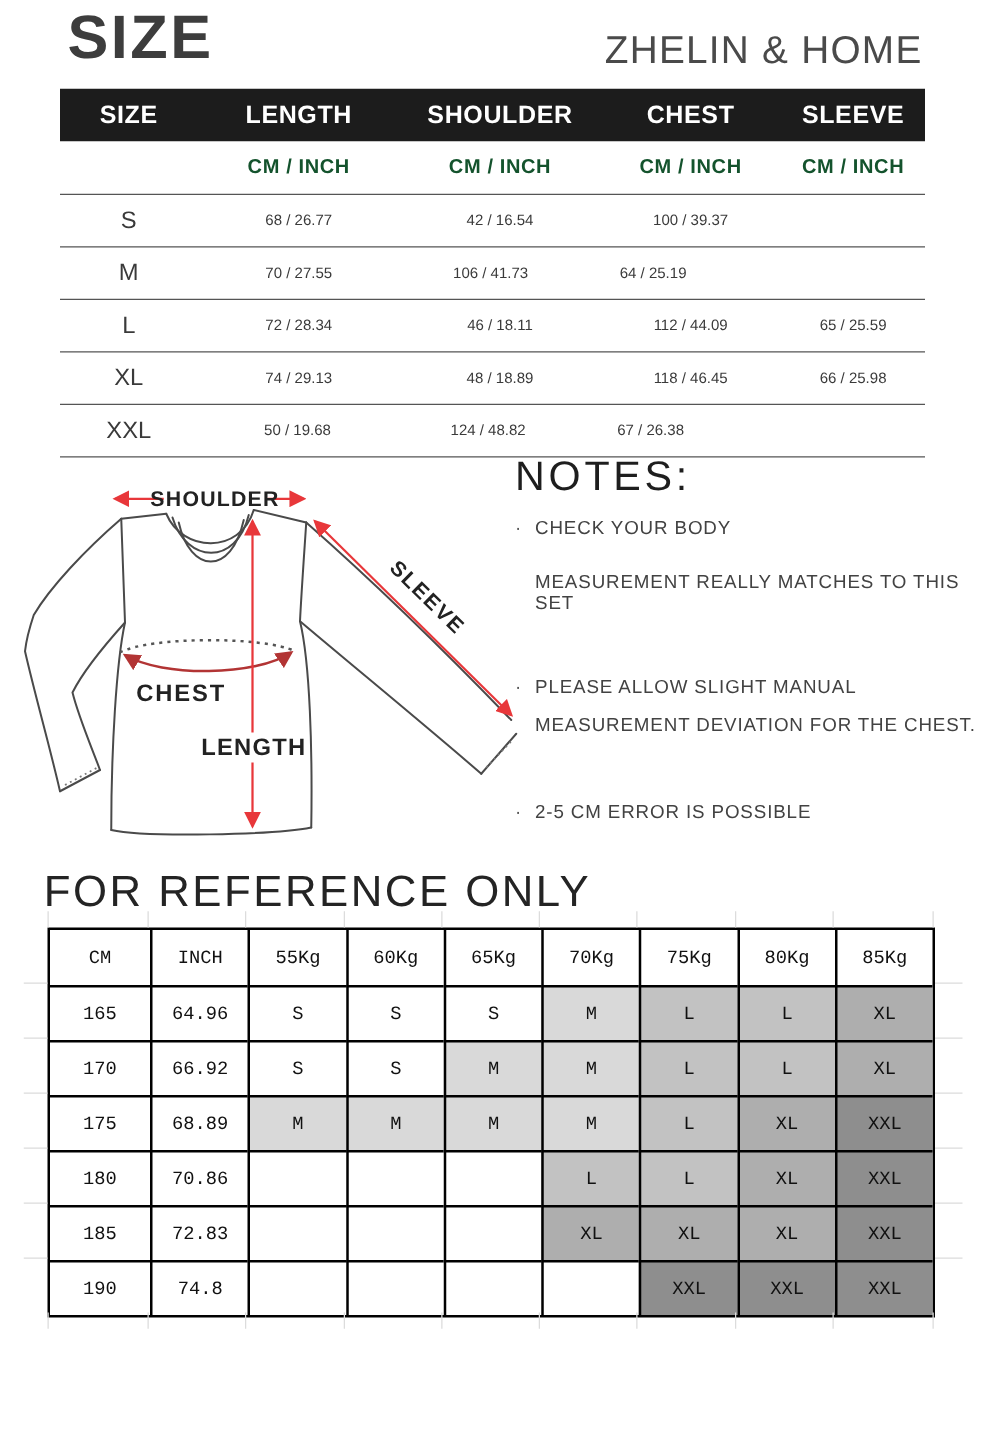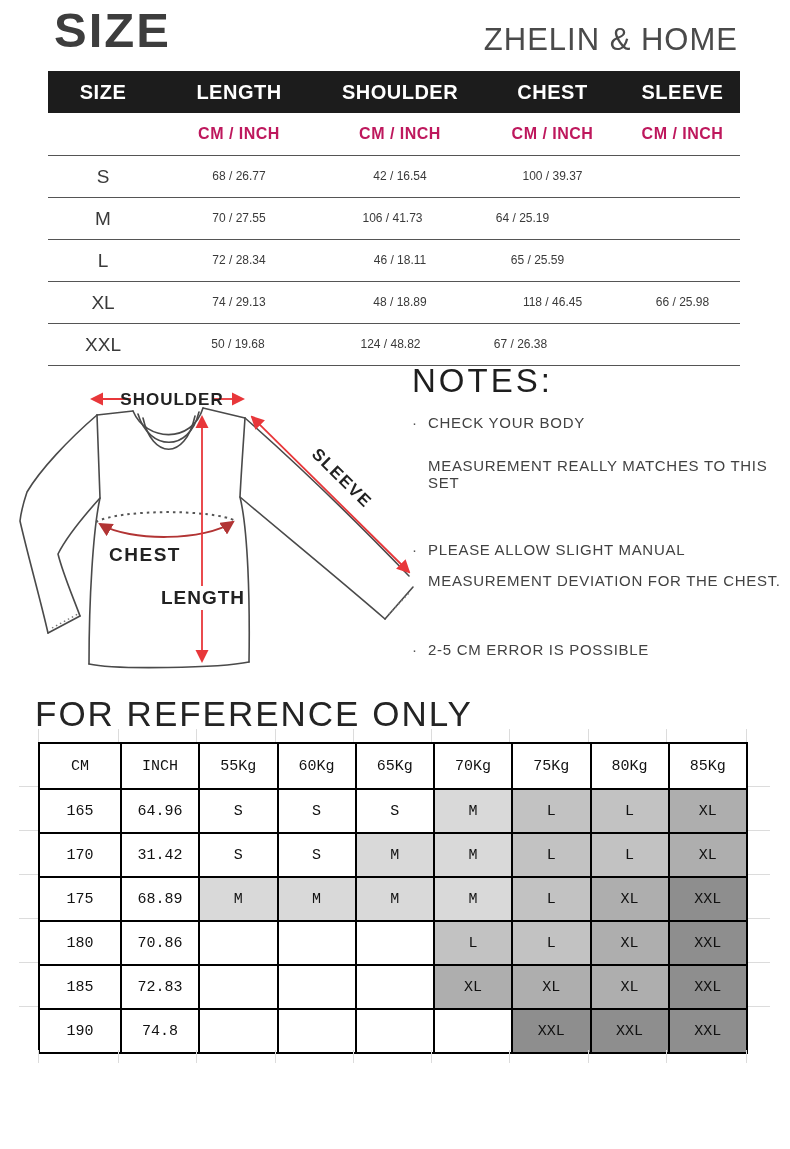--- a/index.html
+++ b/index.html
@@ -11,21 +11,21 @@
               letter-spacing:2px;color:#3d3d3d;}
   .brand{position:absolute;right:52px;top:22px;font-size:31px;font-weight:400;
          letter-spacing:1px;color:#4a4a4a;}
 
   
   .size-table{position:absolute;left:48px;top:71px;width:692px;}
   .st-flex{display:flex;}
   .st-header{background:#1c1c1c;height:42px;}
   .st-header .st-cell{color:#fff;font-weight:700;font-size:20px;line-height:42px;letter-spacing:.5px;}
   .st-unit{height:42px;}
-  .st-unit .st-cell{font-size:16px;font-weight:700;color:#be185d;line-height:42px;letter-spacing:.5px;}
+  .st-unit .st-cell{font-size:16px;font-weight:700;color:#14532d;line-height:42px;letter-spacing:.5px;}
   .st-row{height:41px;border-top:1px solid #555;}
   .st-row:last-child{border-bottom:1px solid #555;}
   .st-row .st-cell{font-size:12px;color:#3a3a3a;line-height:41px;}
   .st-row .c0{font-size:19px;}
   .st-cell{text-align:center;box-sizing:border-box;}
   .c0{width:110px;} .c1{width:162px;} .c2{width:160px;} .c3{width:145px;} .c4{width:115px;}
 
   
   .shirt-wrap{position:absolute;left:0;top:370px;width:420px;height:320px;}
 
@@ -83,20 +83,21 @@
         <div class="st-flex st-row">
           <div class="st-cell c0">M</div>
           <div class="st-cell c1">70 / 27.55</div>
           <div class="st-cell c3">106 / 41.73</div>
           <div class="st-cell c4">64 / 25.19</div>
         </div>
         <div class="st-flex st-row">
           <div class="st-cell c0">L</div>
           <div class="st-cell c1">72 / 28.34</div>
           <div class="st-cell c2">46 / 18.11</div>
+          <div class="st-cell c3">112 / 44.09</div>
           <div class="st-cell c4">65 / 25.59</div>
         </div>
         <div class="st-flex st-row">
           <div class="st-cell c0">XL</div>
           <div class="st-cell c1">74 / 29.13</div>
           <div class="st-cell c2">48 / 18.89</div>
           <div class="st-cell c3">118 / 46.45</div>
           <div class="st-cell c4">66 / 25.98</div>
         </div>
         <div class="st-flex st-row">
@@ -192,21 +193,21 @@
       <div class="ref-cell bt">165</div>
       <div class="ref-cell bl bt">64.96</div>
       <div class="ref-cell bl bt" style="background: rgb(255, 255, 255);">S</div>
       <div class="ref-cell bl bt" style="background: rgb(255, 255, 255);">S</div>
       <div class="ref-cell bl bt" style="background: rgb(255, 255, 255);">S</div>
       <div class="ref-cell bl bt" style="background: rgb(217, 217, 217);">M</div>
       <div class="ref-cell bl bt" style="background: rgb(194, 194, 194);">L</div>
       <div class="ref-cell bl bt" style="background: rgb(194, 194, 194);">L</div>
       <div class="ref-cell bl bt" style="background: rgb(174, 174, 174);">XL</div>
       <div class="ref-cell bt">170</div>
-      <div class="ref-cell bl bt">31.42</div>
+      <div class="ref-cell bl bt">66.92</div>
       <div class="ref-cell bl bt" style="background: rgb(255, 255, 255);">S</div>
       <div class="ref-cell bl bt" style="background: rgb(255, 255, 255);">S</div>
       <div class="ref-cell bl bt" style="background: rgb(217, 217, 217);">M</div>
       <div class="ref-cell bl bt" style="background: rgb(217, 217, 217);">M</div>
       <div class="ref-cell bl bt" style="background: rgb(194, 194, 194);">L</div>
       <div class="ref-cell bl bt" style="background: rgb(194, 194, 194);">L</div>
       <div class="ref-cell bl bt" style="background: rgb(174, 174, 174);">XL</div>
       <div class="ref-cell bt">175</div>
       <div class="ref-cell bl bt">68.89</div>
       <div class="ref-cell bl bt" style="background: rgb(217, 217, 217);">M</div>

